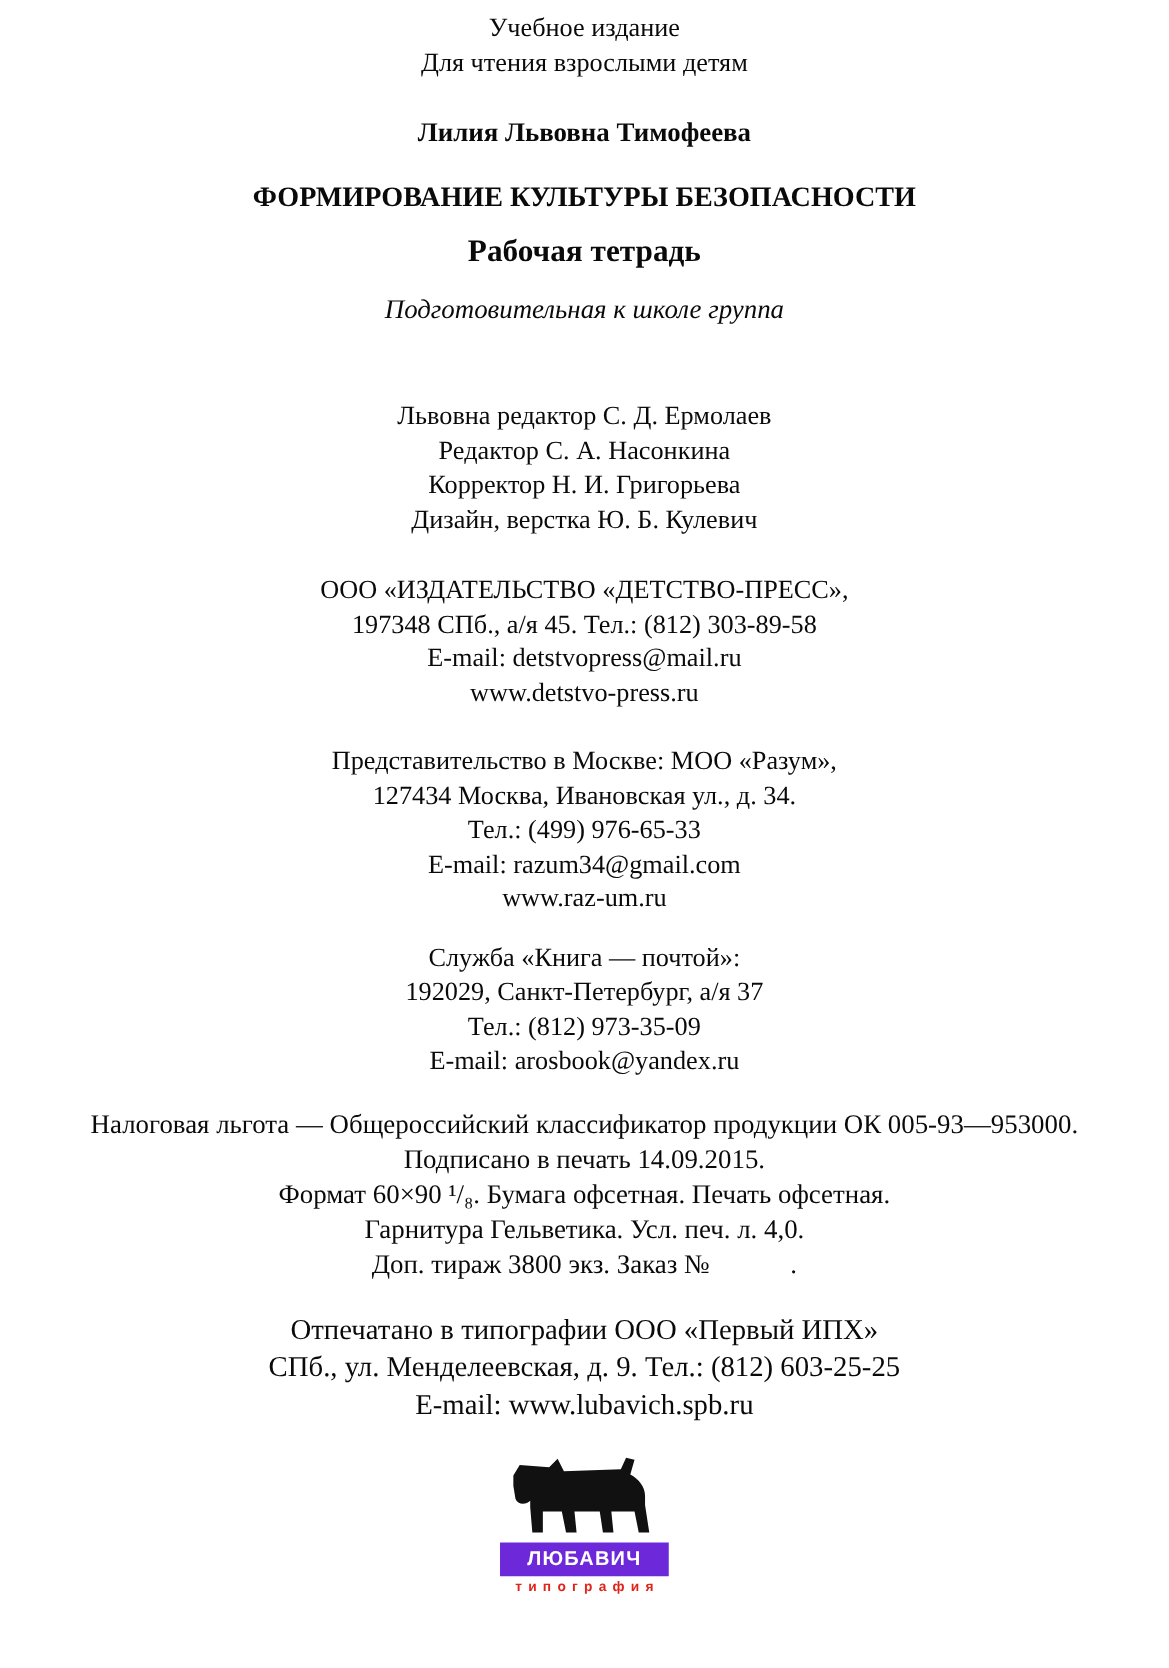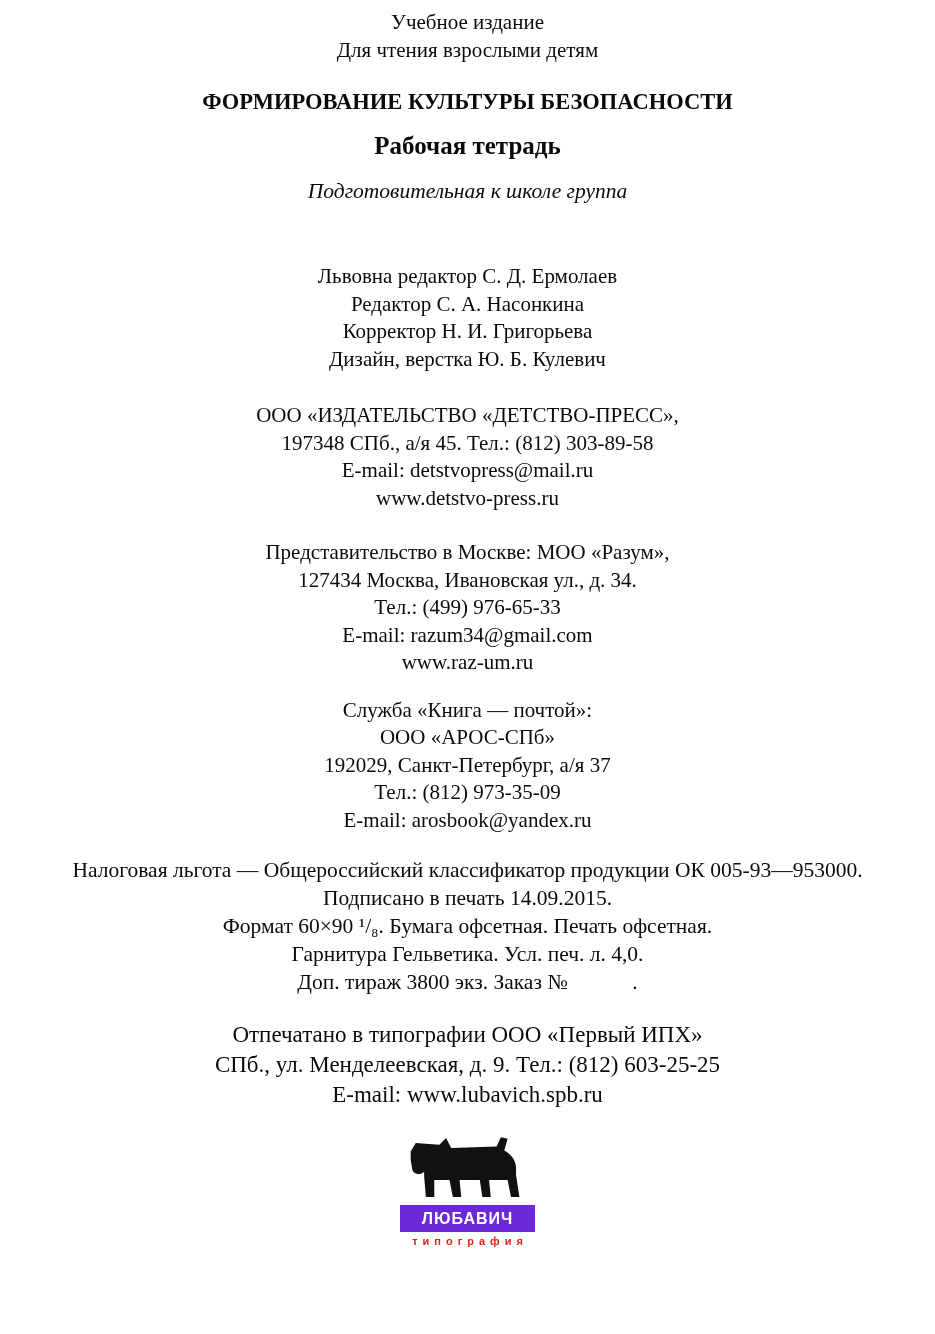--- a/index.html
+++ b/index.html
@@ -83,20 +83,21 @@
 </head>
 <body>
 
 <div class="page">
 
   <div class="block">
     <div class="line">Учебное издание</div>
     <div class="line">Для чтения взрослыми детям</div>
   </div>
 
+  <div class="author">Лилия Львовна Тимофеева</div>
   <div class="title">ФОРМИРОВАНИЕ КУЛЬТУРЫ БЕЗОПАСНОСТИ</div>
   <div class="subtitle">Рабочая тетрадь</div>
   <div class="group">Подготовительная к школе группа</div>
 
   <div class="block block-credits">
     <div class="line">Львовна редактор С. Д. Ермолаев</div>
     <div class="line">Редактор С. А. Насонкина</div>
     <div class="line">Корректор Н. И. Григорьева</div>
     <div class="line">Дизайн, верстка Ю. Б. Кулевич</div>
   </div>
@@ -111,21 +112,20 @@
   <div class="block block-moscow">
     <div class="line">Представительство в Москве: МОО «Разум»,</div>
     <div class="line">127434 Москва, Ивановская ул., д. 34.</div>
     <div class="line">Тел.: (499) 976-65-33</div>
     <div class="line">E-mail: razum34@gmail.com</div>
     <div class="line">www.raz-um.ru</div>
   </div>
 
   <div class="block block-mail">
     <div class="line">Служба «Книга — почтой»:</div>
-    <div class="line">ООО «АРОС-СПб»</div>
     <div class="line">192029, Санкт-Петербург, а/я 37</div>
     <div class="line">Тел.: (812) 973-35-09</div>
     <div class="line">E-mail: arosbook@yandex.ru</div>
   </div>
 
   <div class="block block-imprint">
     <div class="line">Налоговая льгота — Общероссийский классификатор продукции ОК 005-93—953000.</div>
     <div class="line">Подписано в печать 14.09.2015.</div>
     <div class="line">Формат 60×90 ¹/₈. Бумага офсетная. Печать офсетная.</div>
     <div class="line">Гарнитура Гельветика. Усл. печ. л. 4,0.</div>

